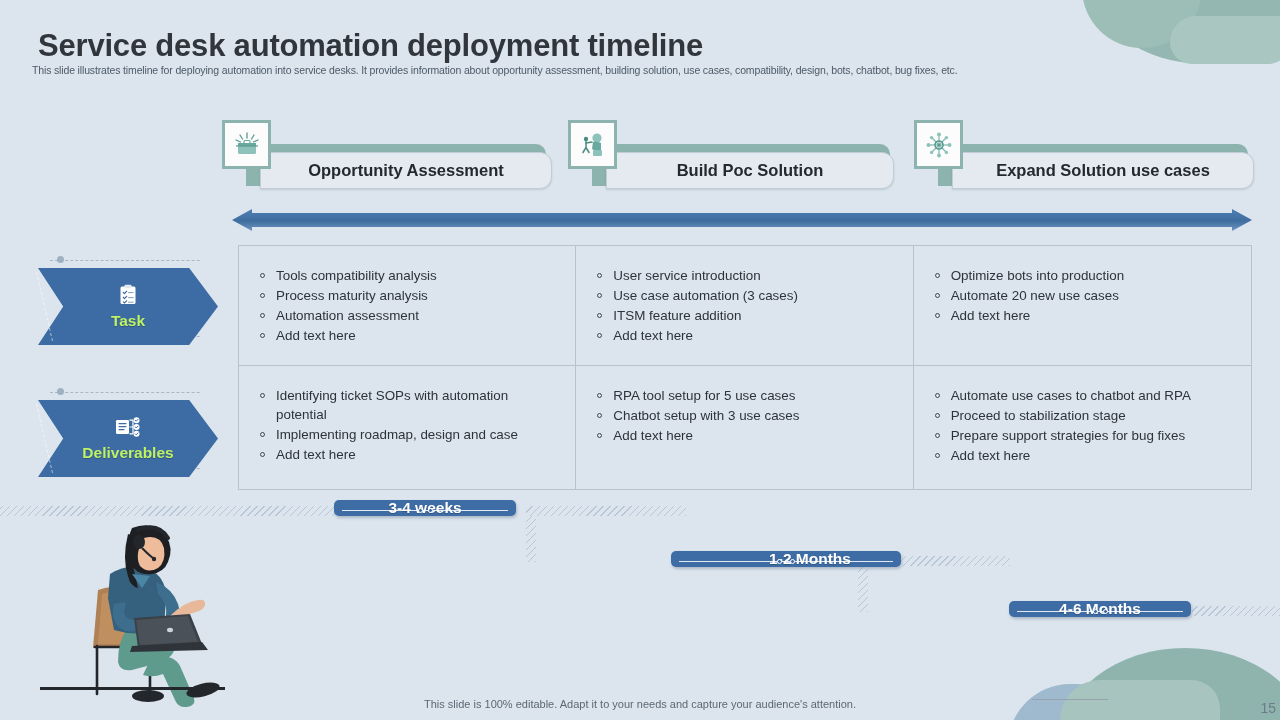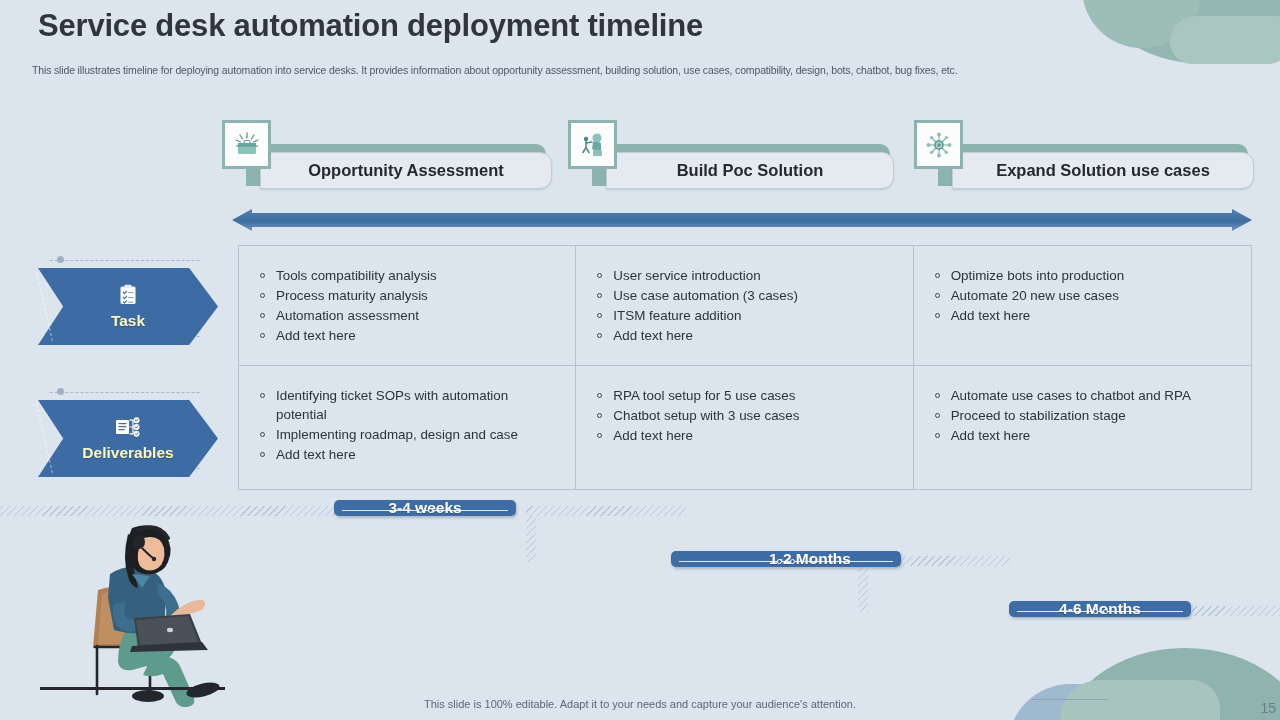--- a/index.html
+++ b/index.html
@@ -62,21 +62,21 @@
     position: absolute;
     bottom: 0px; right: 60px;
     width: 160px; height: 40px;
     background: #a7c4be;
     border-radius: 70px 50px 0 0;
   }
 
   
   .title-bar {
     position: absolute;
-    left: 22px; top: 4px;
+    left: 22px; top: 24px;
     display: flex;
     align-items: center;
   }
   .title-rule {
     width: 6px;
     background: #3a3f46;
     margin-right: 10px;
     border-radius: 1px;
   }
   .page-title {
@@ -211,21 +211,21 @@
   .rowlabel .banner {
     position: absolute;
     left: 0; top: 0;
     width: 180px; height: 77px;
     background: #3d6ca4;
     clip-path: polygon(0 0, 84% 0, 100% 50%, 84% 100%, 0 100%, 14% 50%);
     display: flex;
     flex-direction: column;
     align-items: center;
     justify-content: center;
-    color: #fef9c3;
+    color: #bef264;
   }
   .rowlabel .banner-text {
     font-size: 15.5px;
     font-weight: bold;
     margin-top: 2px;
     text-shadow: 0 1px 1px rgba(0,0,0,.25);
   }
   .rowlabel .dashline {
     position: absolute;
     left: 6px; top: 4px;
@@ -441,20 +441,21 @@
       <ul class="bullets">
         <li>RPA tool setup for 5 use cases</li>
         <li>Chatbot setup with 3 use cases</li>
         <li>Add text here</li>
       </ul>
     </div>
     <div class="cell last-col last-row">
       <ul class="bullets">
         <li>Automate use cases to chatbot and RPA</li>
         <li>Proceed to stabilization stage</li>
+        <li>Prepare support strategies for bug fixes</li>
         <li>Add text here</li>
       </ul>
     </div>
   </div>
 
   <div class="rowlabel" style="top:268px;">
     <div class="ghost"></div>
     <div class="ghost-dot"></div>
     <div class="banner">
       <span>

